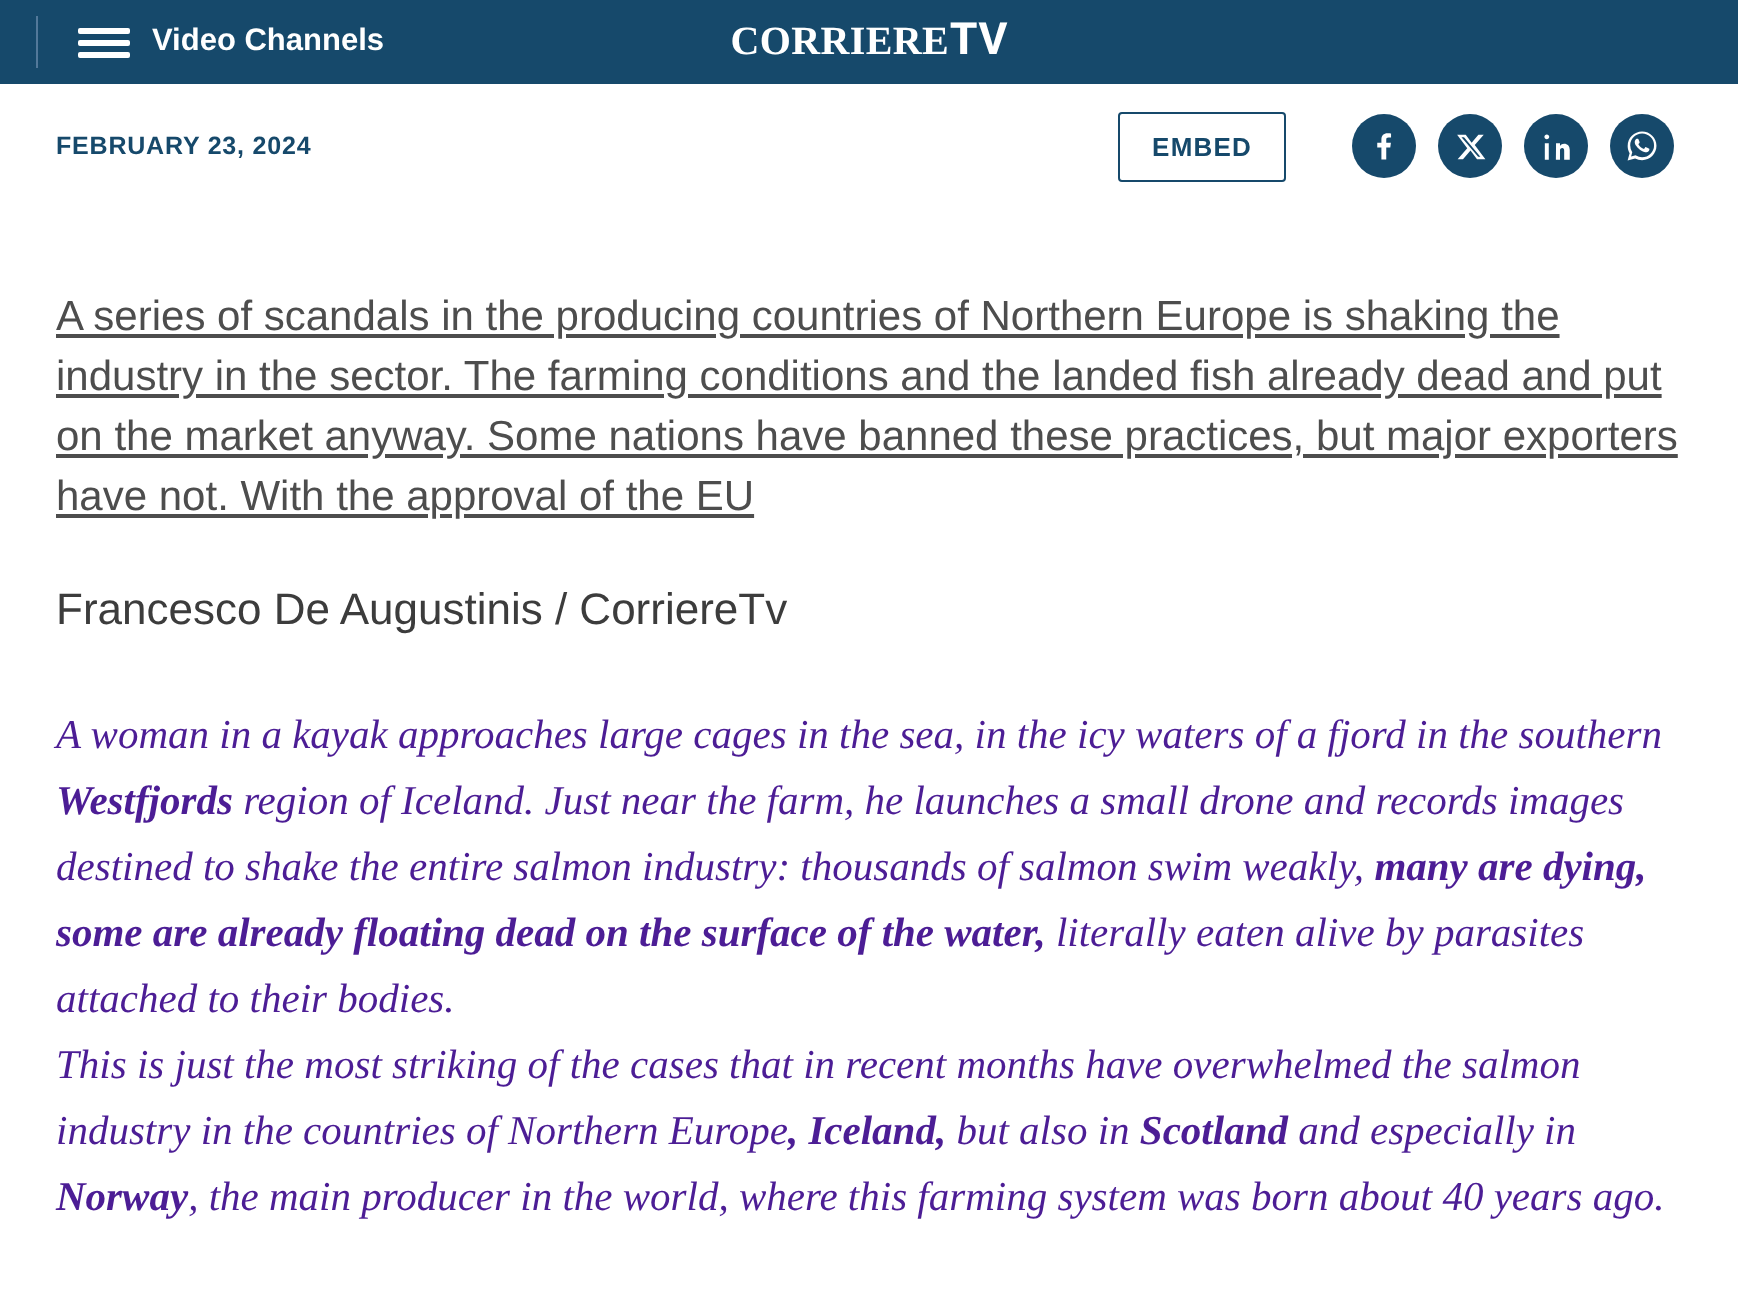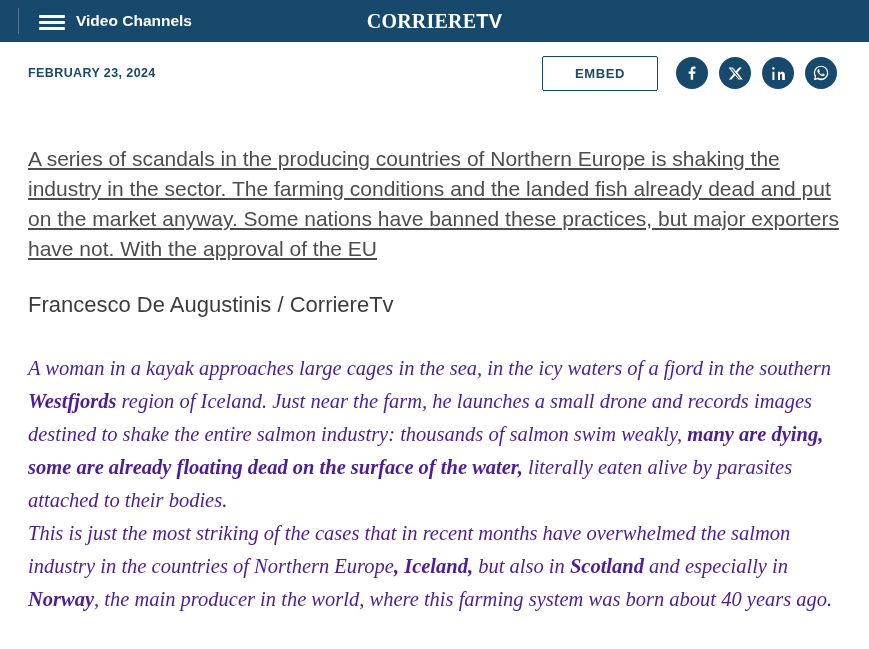--- a/index.html
+++ b/index.html
@@ -49,37 +49,37 @@
   }
   .hamburger span {
     display: block;
     height: 3px;
     width: 100%;
     background: #ffffff;
     border-radius: 1px;
   }
   .videochannels {
     display: flex;
-    align-items: flex-end;
+    align-items: center;
     font-size: 15.5px;
     font-weight: bold;
     white-space: nowrap;
     cursor: pointer;
   }
   .brandtv {
     position: absolute;
     left: 50%;
     transform: translateX(-50%);
     font-family: "Liberation Serif", serif;
     font-weight: bold;
     font-size: 20px;
     letter-spacing: 0.2px;
     white-space: nowrap;
   }
-  .brandtv .tvsuffix { font-family: Liberation Sans, sans-serif; font-size: 20px; }
+  .brandtv .tvsuffix { font-family: Liberation Mono, monospace; font-size: 24px; }
 
   
   .metarow {
     position: relative;
     height: 62px;
     padding: 0 32px 0 28px;
     display: flex;
     align-items: center;
   }
   .date {
@@ -95,24 +95,24 @@
     align-items: center;
     gap: 11px;
   }
   .embed-btn {
     border: 1px solid #16496b;
     color: #16496b;
     background: #ffffff;
     font-size: 13px;
     font-weight: bold;
     letter-spacing: 0.6px;
-    padding: 9px 32px;
+    padding: 9px 16px;
     border-radius: 2px;
     cursor: pointer;
-    margin-right: 7px;
+    margin-right: 22px;
   }
   .soc {
     width: 32px;
     height: 32px;
     border-radius: 50%;
     background: #16496b;
     color: #ffffff;
     display: flex;
     align-items: center;
     justify-content: center;

